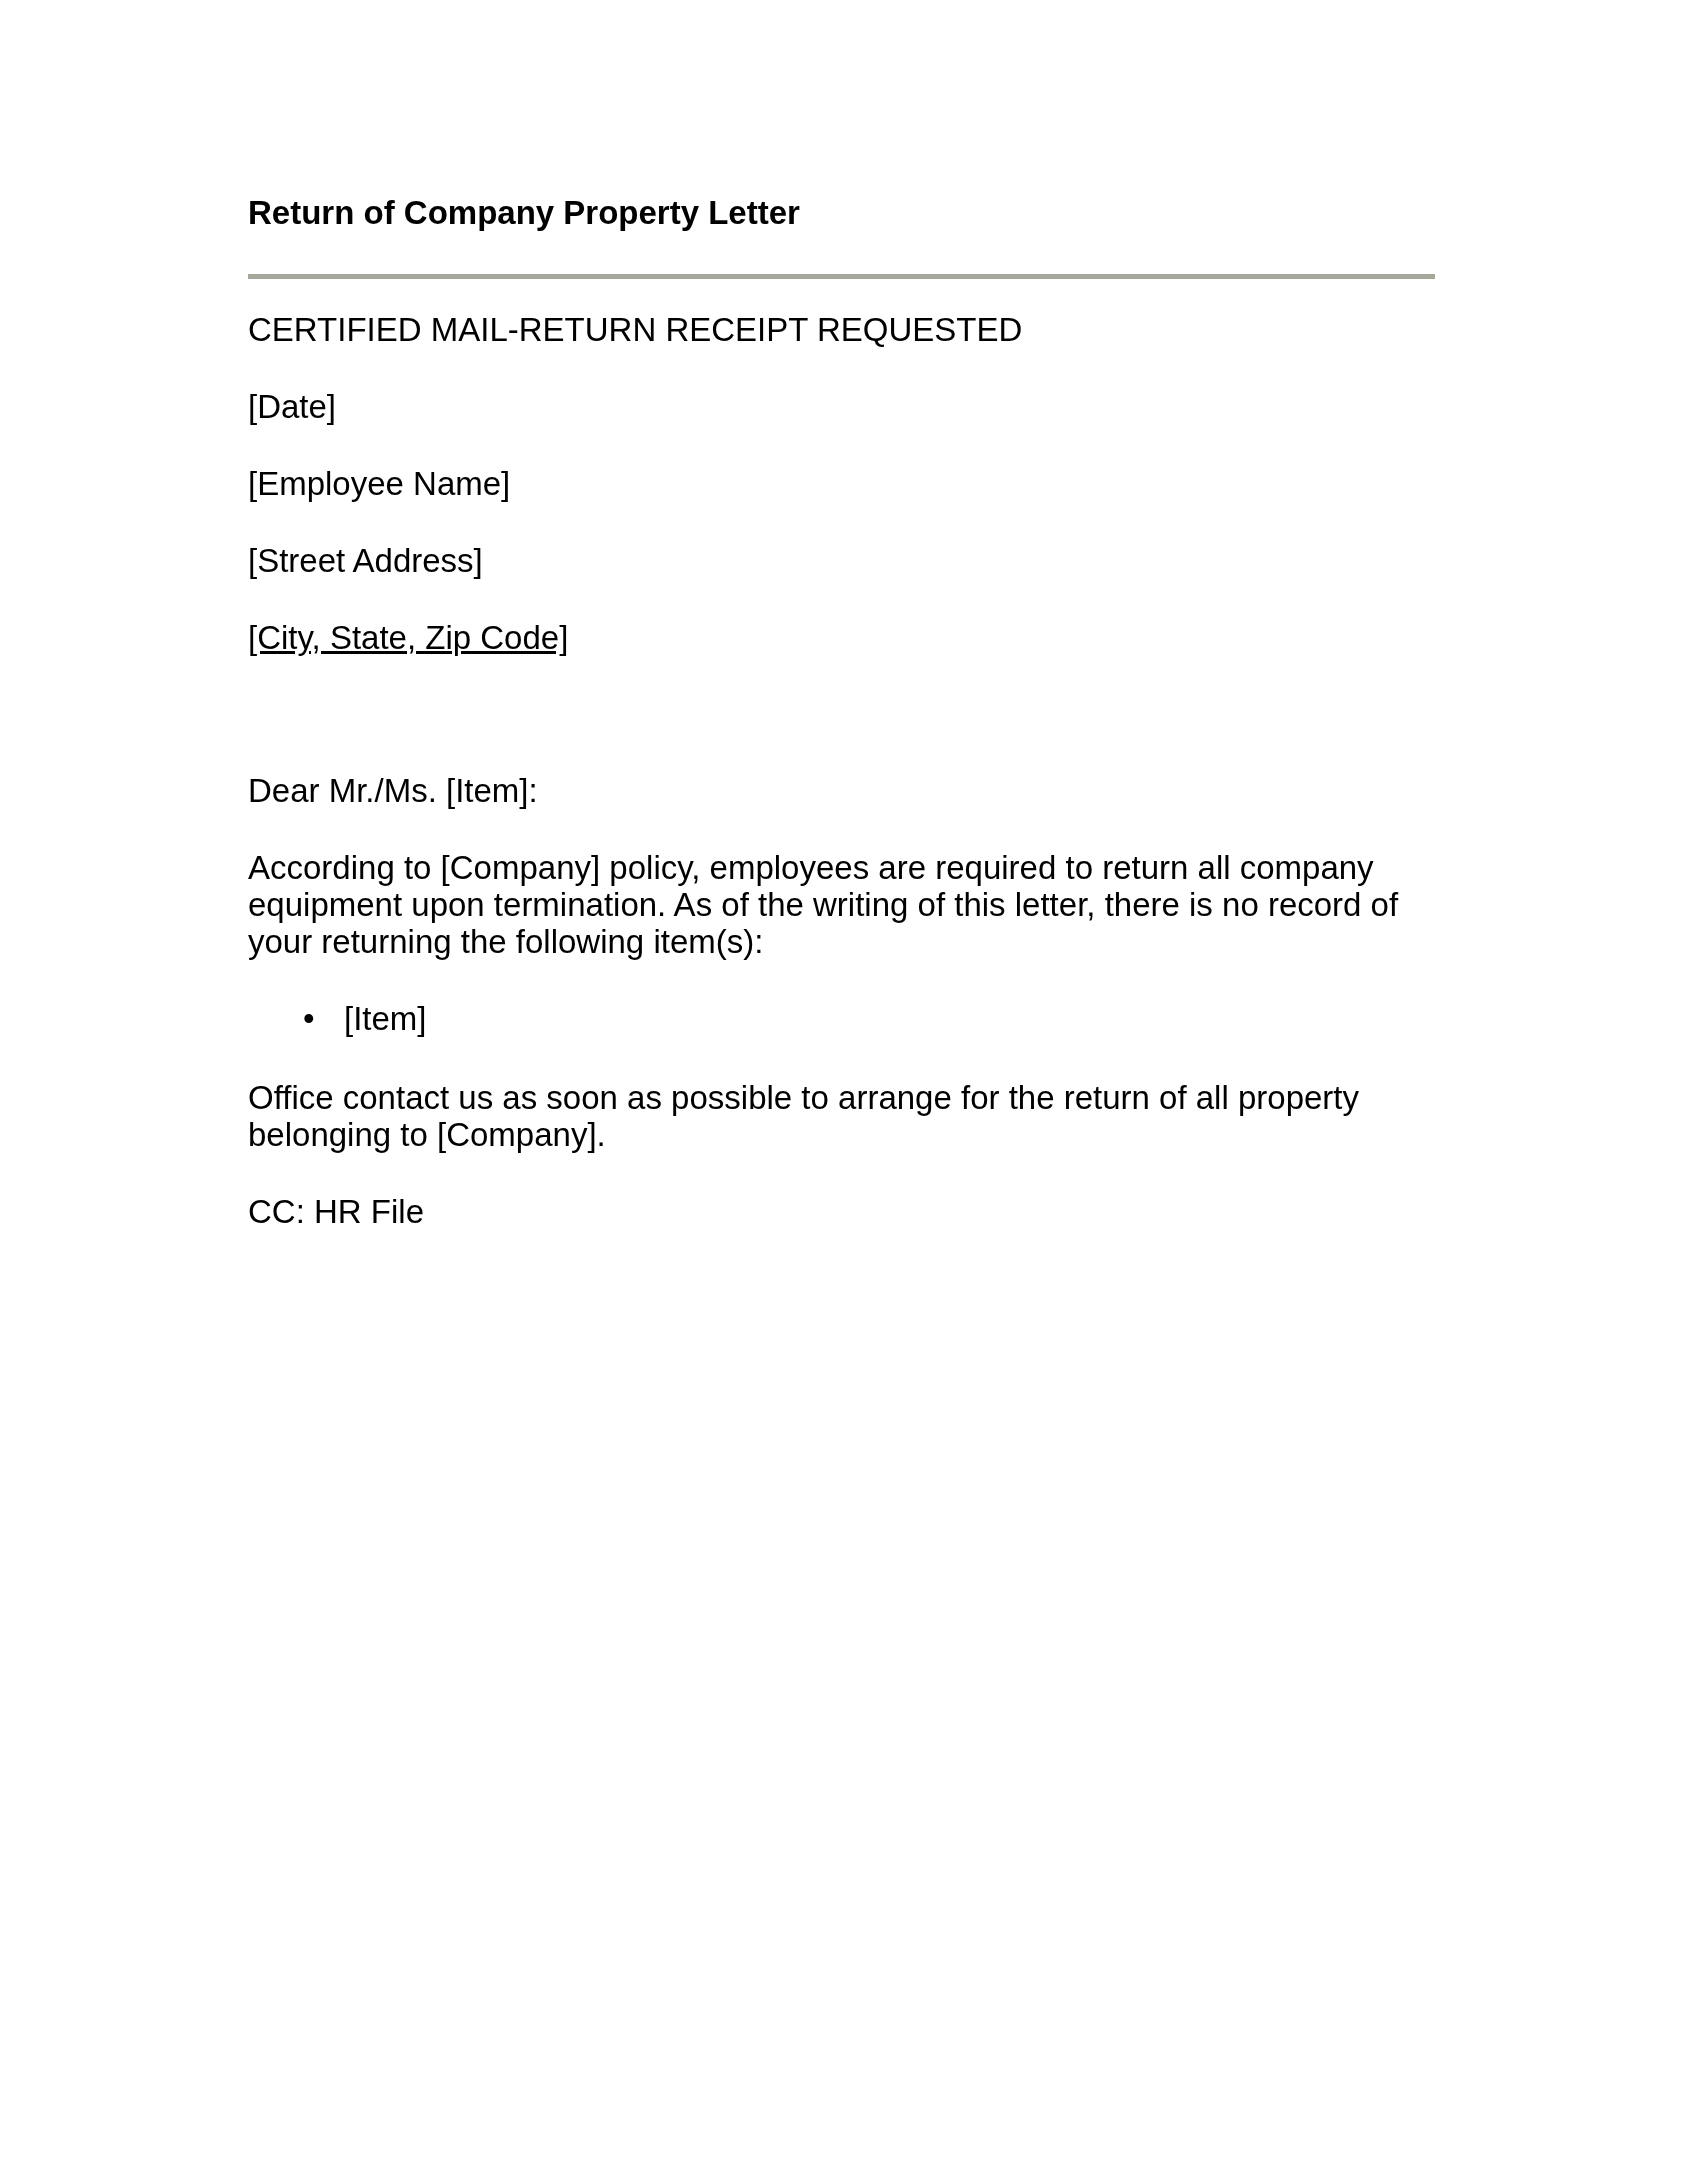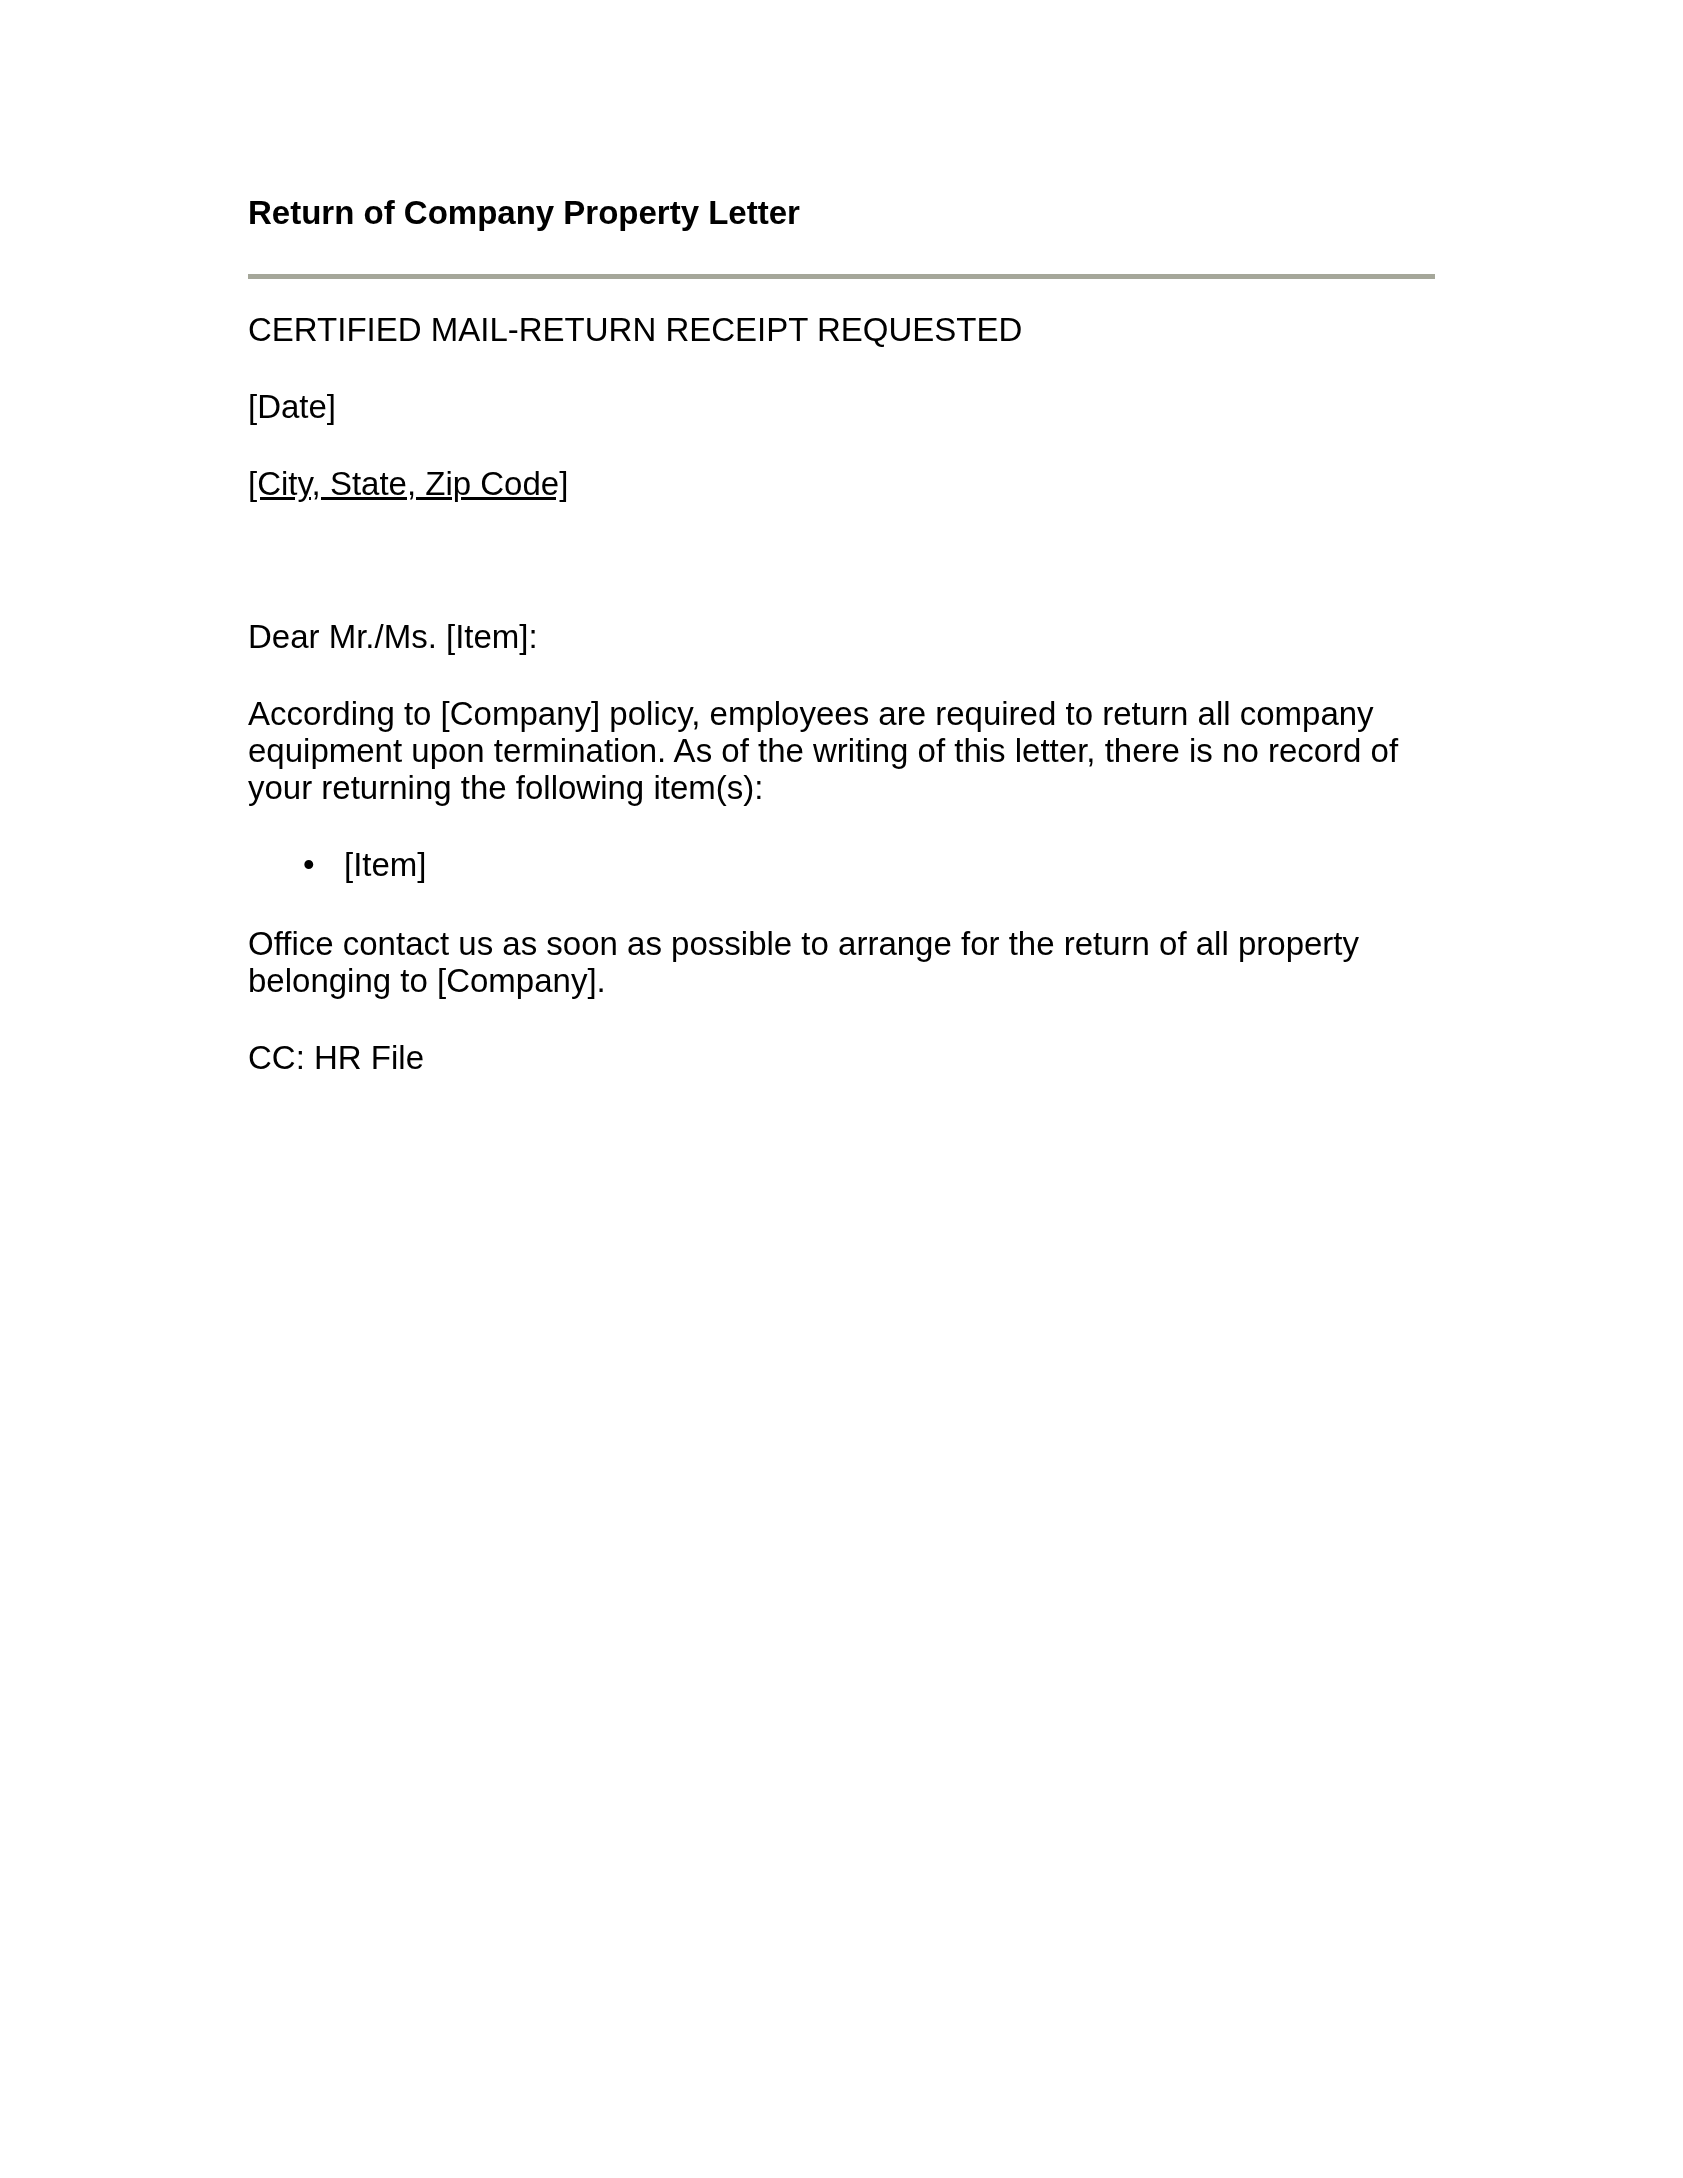--- a/index.html
+++ b/index.html
@@ -64,21 +64,23 @@
   <div class="doc">
 
     <div class="doc-title">Return of Company Property Letter</div>
 
     <hr class="divider" style="background: rgb(165, 167, 154);">
 
     <p>CERTIFIED MAIL-RETURN RECEIPT REQUESTED</p>
 
     <p>[Date]</p>
 
+    <p>[Employee Name]</p>
 
+    <p>[Street Address]</p>
 
     <p class="gap-xl">[City, State, Zip Code]</p>
 
     <p>Dear Mr./Ms. [Item]:</p>
 
     <p>According to [Company] policy, employees are required to return all company equipment upon termination. As of the writing of this letter, there is no record of your returning the following item(s):</p>
 
     <ul class="items">
       <li>[Item]</li>
     </ul>

